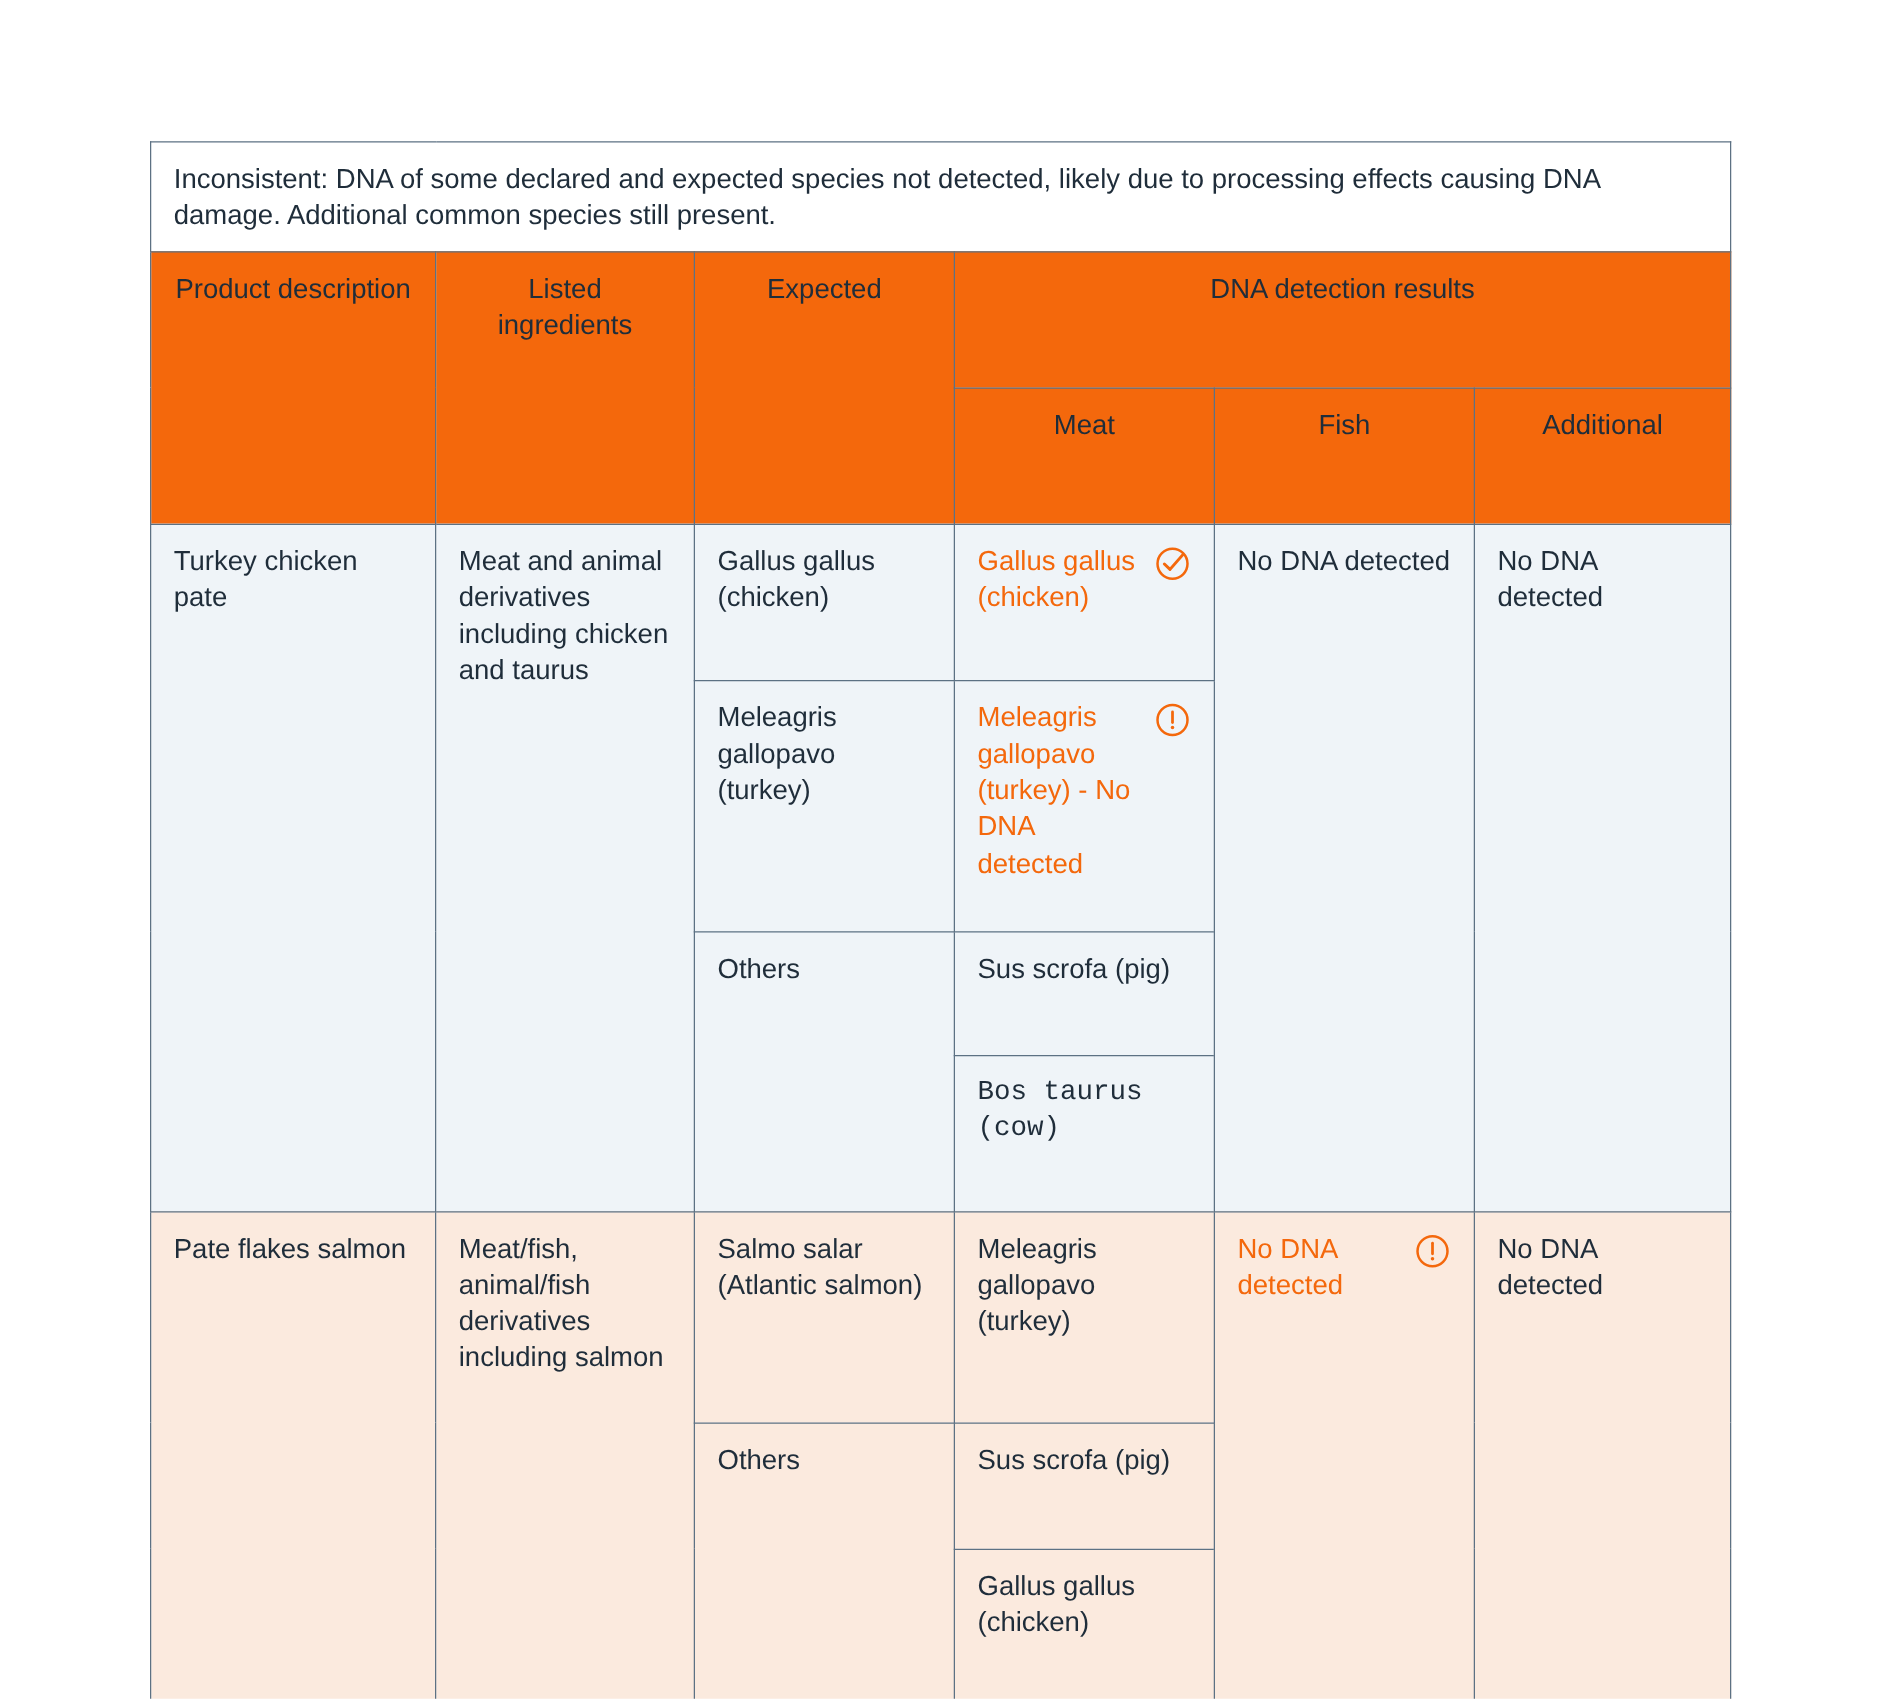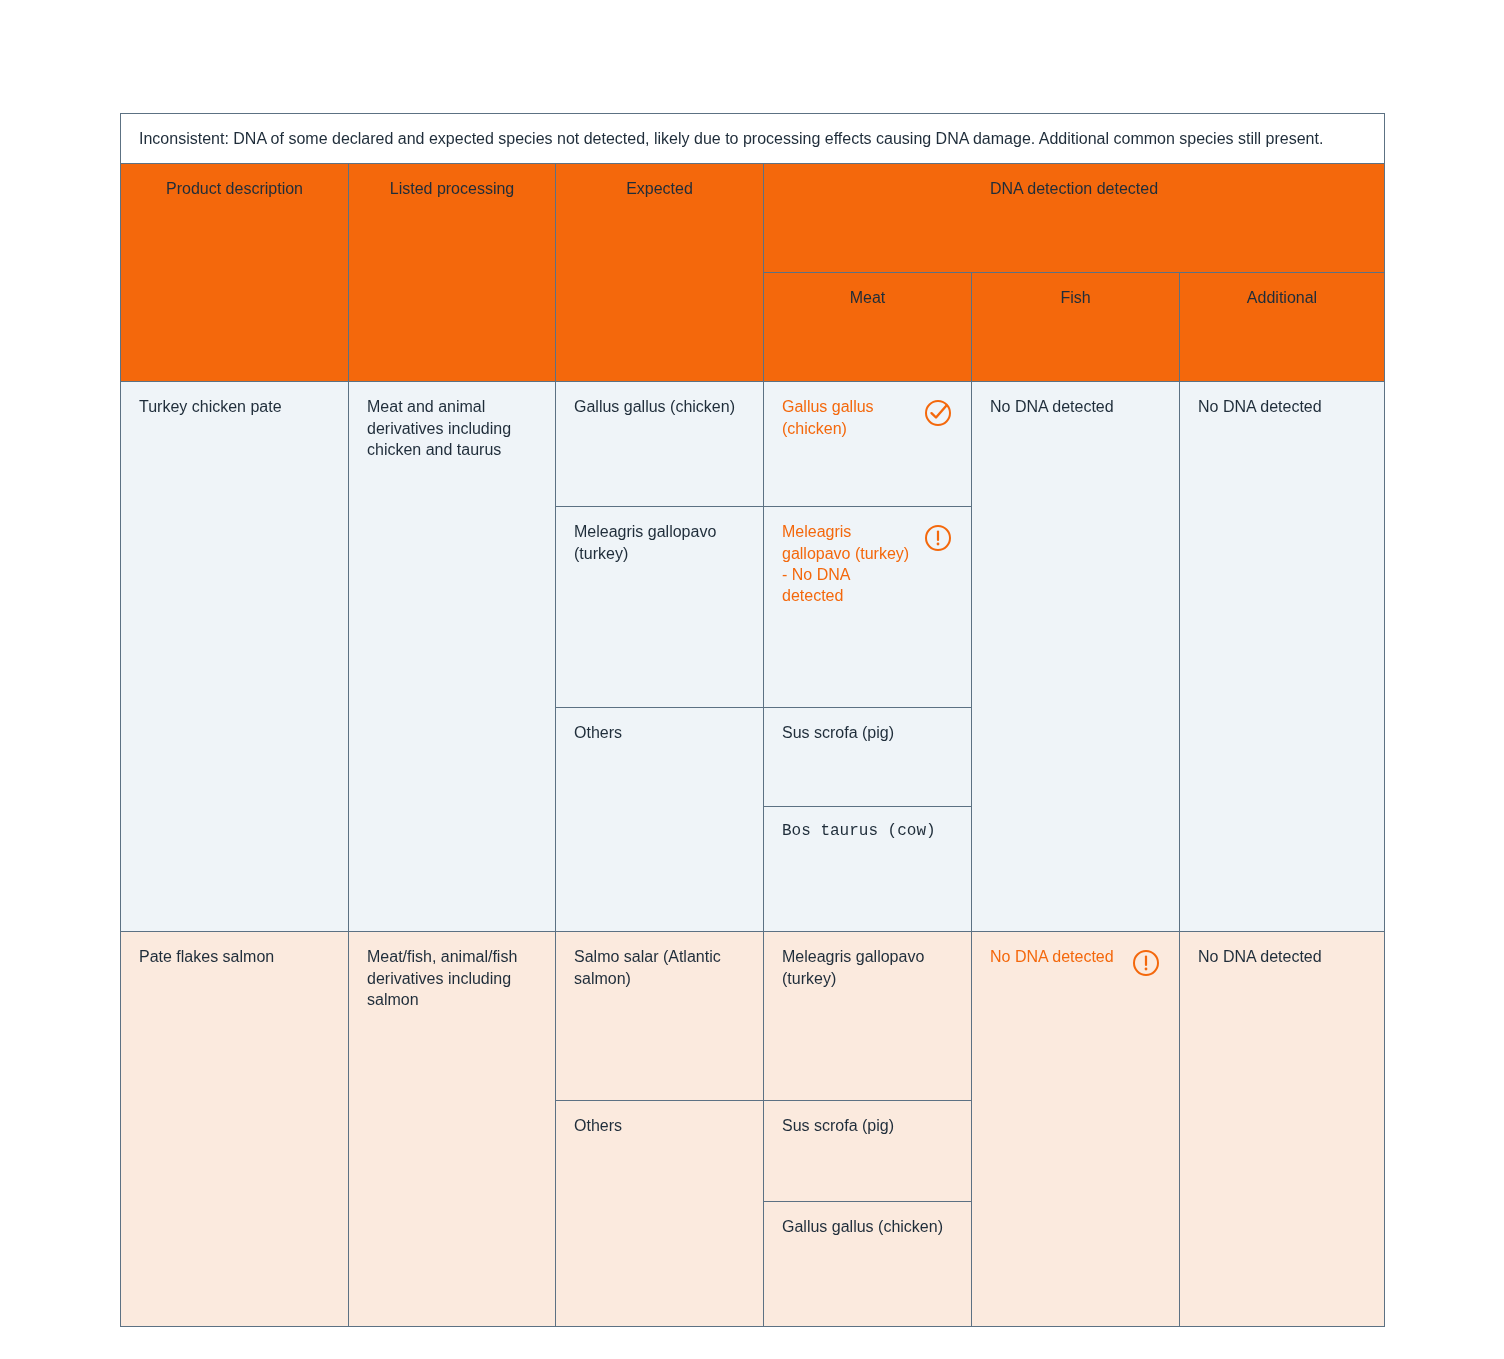--- a/index.html
+++ b/index.html
@@ -26,21 +26,21 @@
     border-collapse: collapse;
     width: 1264px;
     table-layout: fixed;
   }
   table.dna-table td,
   table.dna-table th {
     border: 1px solid #5c7183;
     vertical-align: top;
     padding: 14px 18px;
     font-weight: normal;
-    font-size: 16px;
+    font-size: 22px;
     line-height: 1.33;
     color: #1f2d3a;
   }
   
   .caption-cell {
     background: #ffffff;
     padding: 22px 20px 26px 20px;
     font-size: 21.5px;
     line-height: 1.42;
   }
@@ -102,23 +102,23 @@
       <col style="width:205px">
     </colgroup>
 
     <tbody>
         <tr>
       <td class="caption-cell" colspan="6">Inconsistent: DNA of some declared and expected species not detected, likely due to processing effects causing DNA damage. Additional common species still present.</td>
     </tr>
 
     <tr>
       <td class="hdr hdr-top mid" rowspan="2">Product description</td>
-      <td class="hdr hdr-top mid" rowspan="2">Listed processing</td>
+      <td class="hdr hdr-top mid" rowspan="2">Listed ingredients</td>
       <td class="hdr hdr-top mid" rowspan="2">Expected</td>
-      <td class="hdr hdr-top mid" colspan="3">DNA detection detected</td>
+      <td class="hdr hdr-top mid" colspan="3">DNA detection results</td>
     </tr>
 
     <tr>
       <td class="hdr hdr-sub mid">Meat</td>
       <td class="hdr hdr-sub mid">Fish</td>
       <td class="hdr hdr-sub mid">Additional</td>
     </tr>
 
     <tr class="zone-blue">
       <td class="mid cell-pad-lg" rowspan="4">Turkey chicken pate</td>

